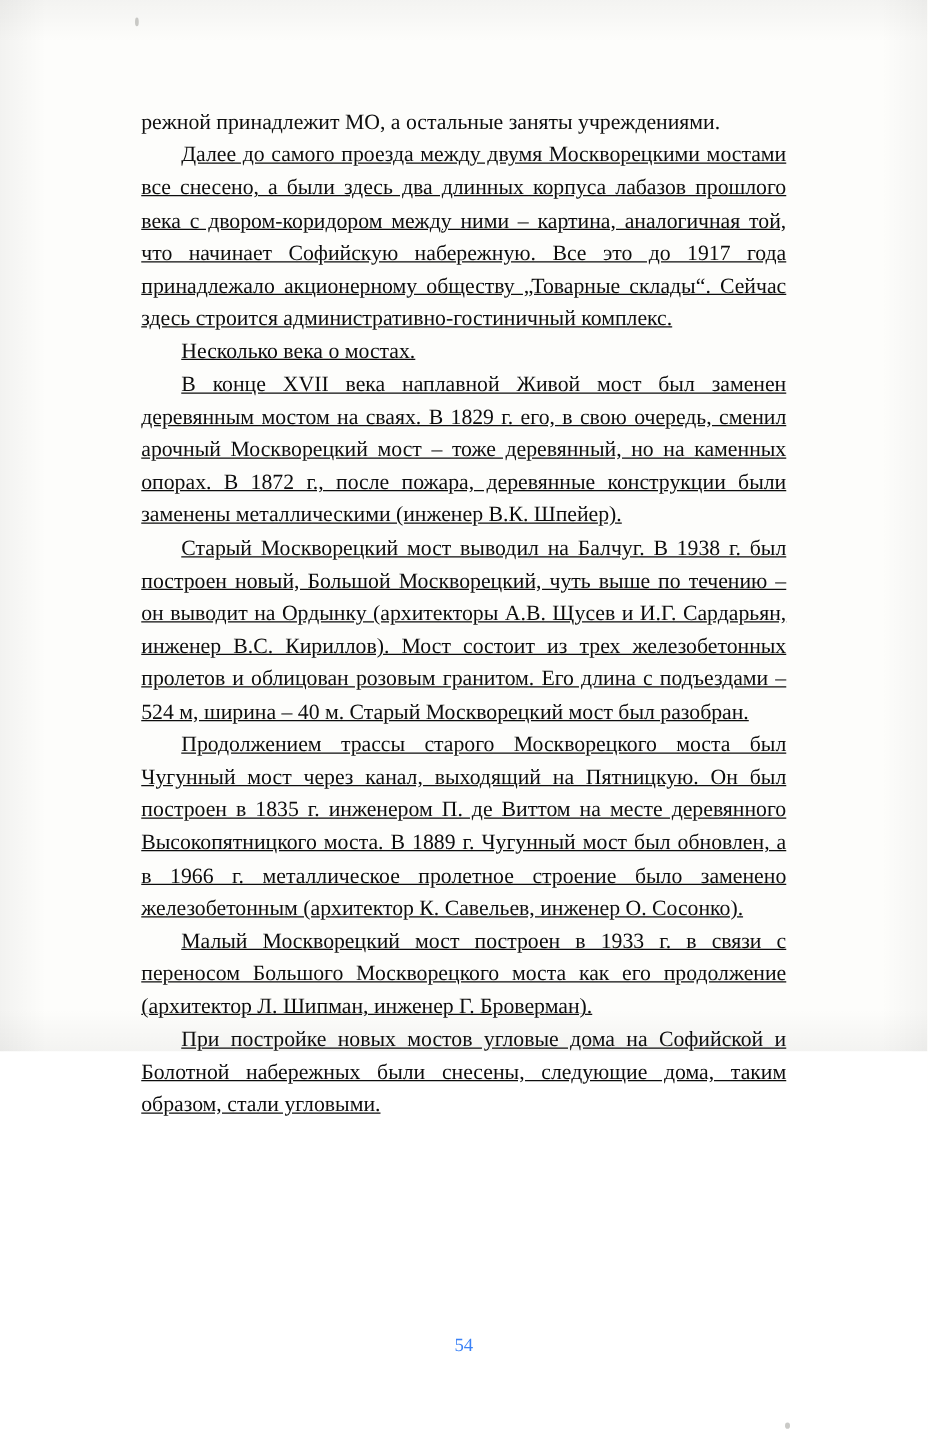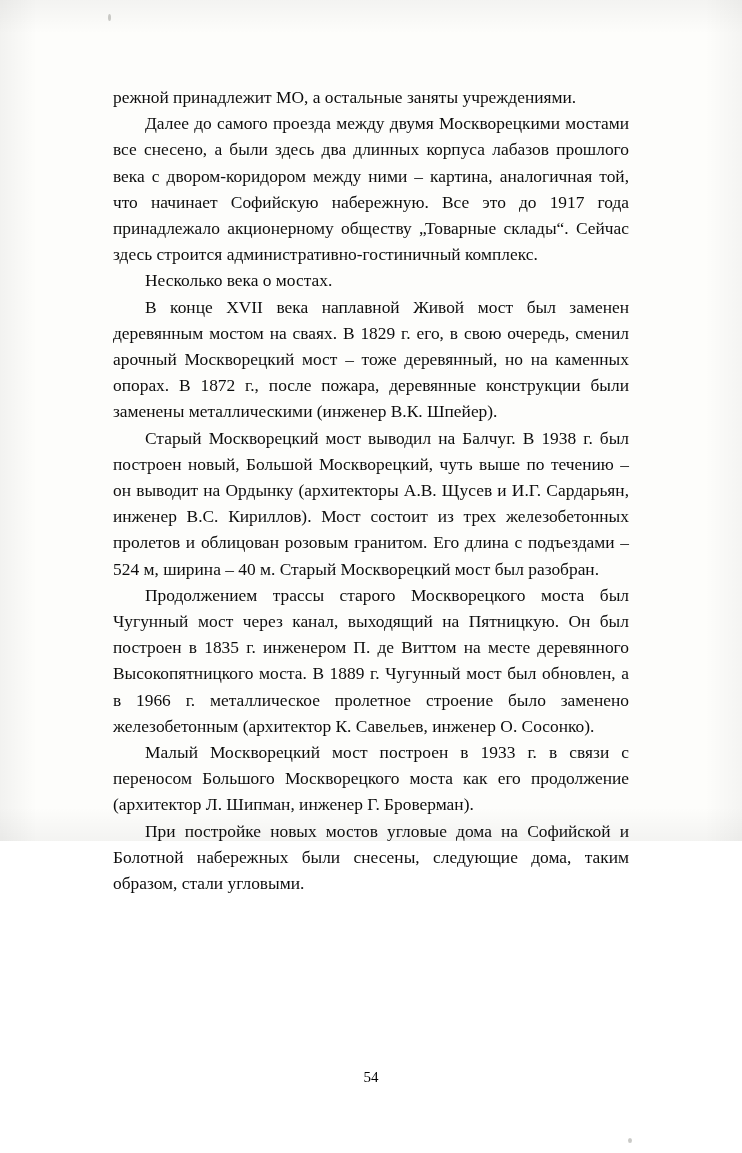--- a/index.html
+++ b/index.html
@@ -46,29 +46,30 @@
     text-align: justify;
     text-justify: inter-word;
     hyphens: manual;
     color: #0d0d0d;
   }
   p.para + p.para {
     margin-top: 0;
   }
   p.indent {
     text-indent: 32px;
+    text-decoration: underline;
   }
   .page-number {
     position: absolute;
     left: 0;
     top: 1069px;
     width: 742px;
     text-align: center;
     font-size: 15px;
-    color: #000000;
+    color: #3b82f6;
   }
   .speck {
     position: absolute;
     background: #b8b8b4;
     border-radius: 50%;
     opacity: 0.75;
   }
 </style>
 </head>
 <body>

